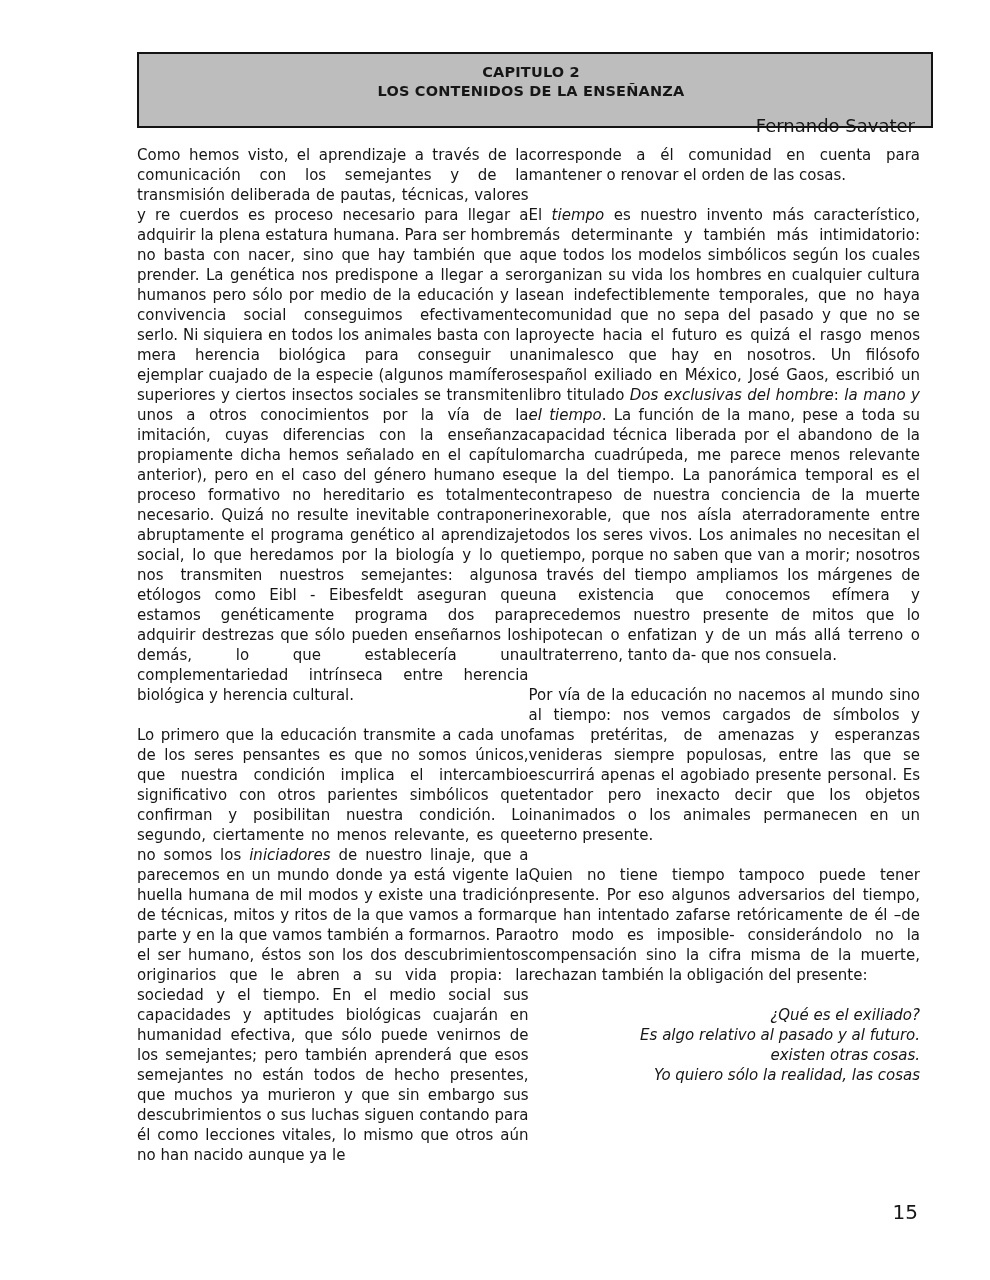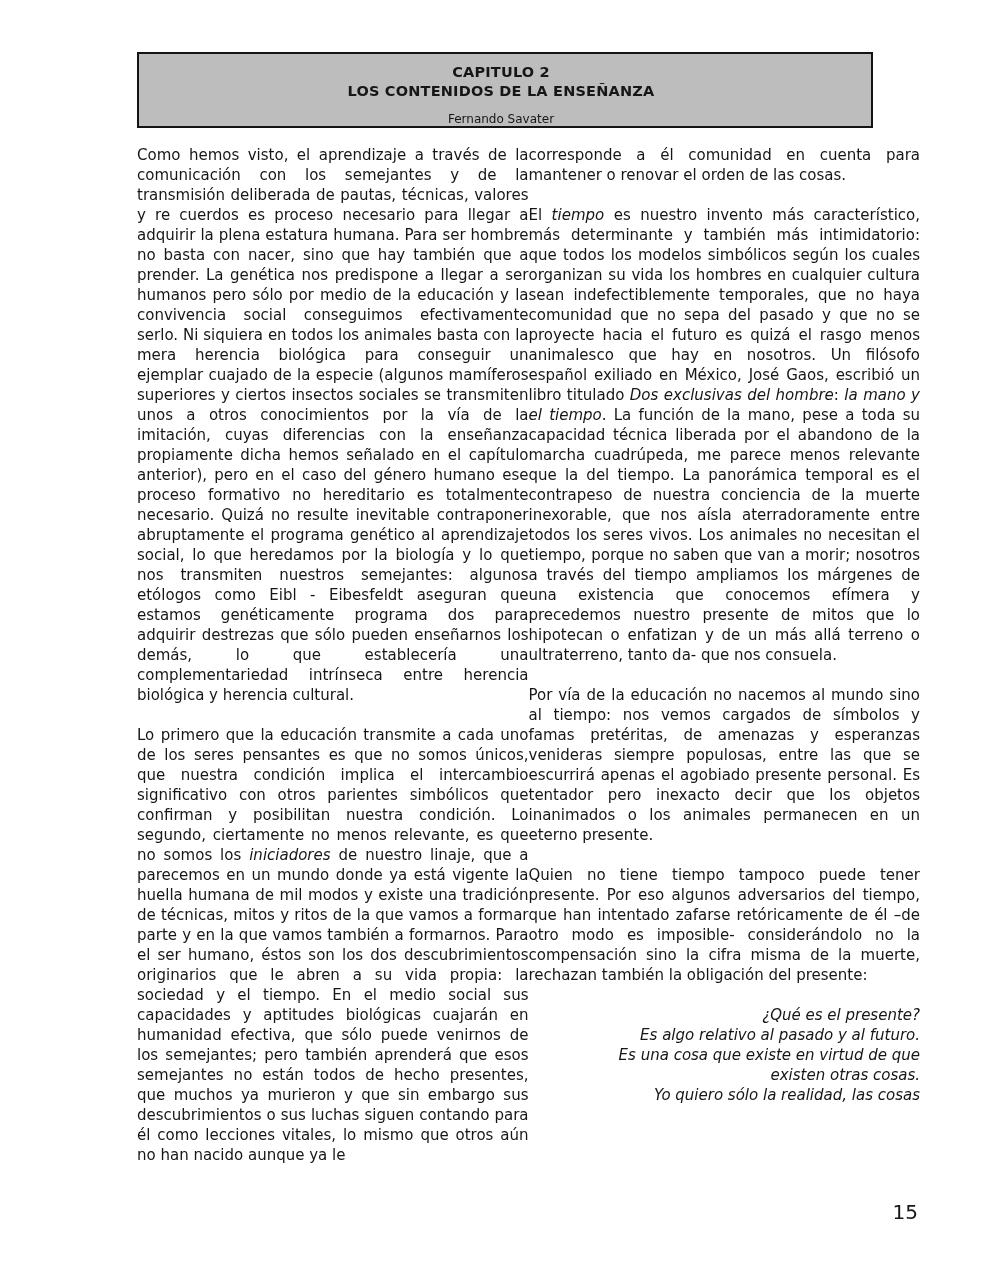--- a/index.html
+++ b/index.html
@@ -13,39 +13,39 @@
     height: 1280px;
     background: #ffffff;
     font-family: "DejaVu Sans", sans-serif;
     color: #161616;
     overflow: hidden;
   }
   .header-box {
     position: absolute;
     left: 137px;
     top: 52px;
-    width: 736px;
+    width: 796px;
     height: 76px;
     box-sizing: border-box;
     border: 2px solid #141414;
     background: #bdbdbd;
     padding: 9px 16px 3px 8px;
   }
   .chapter-num, .chapter-title {
     text-align: center;
     font-weight: bold;
     font-size: 14.5px;
     line-height: 19px;
     letter-spacing: 0.2px;
   }
   .author {
-    text-align: center;
-    font-size: 12px;
+    text-align: right;
+    font-size: 18px;
     line-height: 18px;
-    margin-top: 9px;
+    margin-top: 16px;
   }
   .columns {
     position: absolute;
     left: 137px;
     top: 145px;
     width: 783px;
     height: 1060px;
     display: flex;
     overflow: hidden;
   }
@@ -91,23 +91,22 @@
     <div class="col" id="col-left">
         <p class="para"><span>Como hemos visto, el aprendizaje a través de la comunicación con los semejantes y de la transmisión deliberada de pautas, técnicas, valores y re cuerdos es proceso necesario para llegar a adquirir la plena estatura humana. Para ser hombre no basta con nacer, sino que hay también que a prender. La genética nos predispone a llegar a ser humanos pero sólo por medio de la educación y la convivencia social conseguimos efectivamente serlo. Ni siquiera en todos los animales basta con la mera herencia biológica para conseguir un ejemplar cuajado de la especie (algunos mamíferos superiores y ciertos insectos sociales se transmiten unos a otros conocimientos por la vía de la imitación, cuyas diferencias con la enseñanza propiamente dicha hemos señalado en el capítulo anterior), pero en el caso del género humano ese proceso formativo no hereditario es totalmente necesario. Quizá no resulte inevitable contraponer abruptamente el programa genético al aprendizaje social, lo que heredamos por la biología y lo que nos transmiten nuestros semejantes: algunos etólogos como Eibl - Eibesfeldt aseguran que estamos genéticamente programa dos para adquirir destrezas que sólo pueden enseñarnos los demás, lo que establecería una complementariedad intrínseca entre herencia biológica y herencia cultural.</span></p>
         <p class="para"><span>Lo primero que la educación transmite a cada uno de los seres pensantes es que no somos únicos, que nuestra condición implica el intercambio significativo con otros parientes simbólicos que confirman y posibilitan nuestra condición. Lo segundo, ciertamente no menos relevante, es que no somos los </span><em>iniciadores</em><span> de nuestro linaje, que a parecemos en un mundo donde ya está vigente la huella humana de mil modos y existe una tradición de técnicas, mitos y ritos de la que vamos a formar parte y en la que vamos también a formarnos. Para el ser humano, éstos son los dos descubrimientos originarios que le abren a su vida propia: la sociedad y el tiempo. En el medio social sus capacidades y aptitudes biológicas cuajarán en humanidad efectiva, que sólo puede venirnos de los semejantes; pero también aprenderá que esos semejantes no están todos de hecho presentes, que muchos ya murieron y que sin embargo sus descubrimientos o sus luchas siguen contando para él como lecciones vitales, lo mismo que otros aún no han nacido aunque ya le</span></p>
       </div>
     <div class="col" id="col-right">
         <p class="para"><span>corresponde a él comunidad en cuenta para mantener o renovar el orden de las cosas.</span></p>
         <p class="para"><span>El </span><em>tiempo</em><span> es nuestro invento más característico, más determinante y también más intimidatorio: que todos los modelos simbólicos según los cuales organizan su vida los hombres en cualquier cultura sean indefectiblemente temporales, que no haya comunidad que no sepa del pasado y que no se proyecte hacia el futuro es quizá el rasgo menos animalesco que hay en nosotros. Un filósofo español exiliado en México, José Gaos, escribió un libro titulado </span><em>Dos exclusivas del hombre</em><span>: </span><em>la mano y el tiempo</em><span>. La función de la mano, pese a toda su capacidad técnica liberada por el abandono de la marcha cuadrúpeda, me parece menos relevante que la del tiempo. La panorámica temporal es el contrapeso de nuestra conciencia de la muerte inexorable, que nos aísla aterradoramente entre todos los seres vivos. Los animales no necesitan el tiempo, porque no saben que van a morir; nosotros a través del tiempo ampliamos los márgenes de una existencia que conocemos efímera y precedemos nuestro presente de mitos que lo hipotecan o enfatizan y de un más allá terreno o ultraterreno, tanto da- que nos consuela.</span></p>
         <p class="para"><span>Por vía de la educación no nacemos al mundo sino al tiempo: nos vemos cargados de símbolos y famas pretéritas, de amenazas y esperanzas venideras siempre populosas, entre las que se escurrirá apenas el agobiado presente personal. Es tentador pero inexacto decir que los objetos inanimados o los animales permanecen en un eterno presente.</span></p>
         <p class="para"><span>Quien no tiene tiempo tampoco puede tener presente. Por eso algunos adversarios del tiempo, que han intentado zafarse retóricamente de él –de otro modo es imposible- considerándolo no la compensación sino la cifra misma de la muerte, rechazan también la obligación del presente:</span></p>
         <div class="poem">
-          <div class="poem-line">¿Qué es el presente?</div>
+          <div class="poem-line">¿Qué es el exiliado?</div>
           <div class="poem-line">Es algo relativo al pasado y al futuro.</div>
-          <div class="poem-line">Es una cosa que existe en virtud de que</div>
           <div class="poem-line">existen otras cosas.</div>
           <div class="poem-line">Yo quiero sólo la realidad, las cosas</div>
         </div>
       </div>
   </div>
 
   <div class="page-number">15</div>
 </div>
 
 </body></html>

